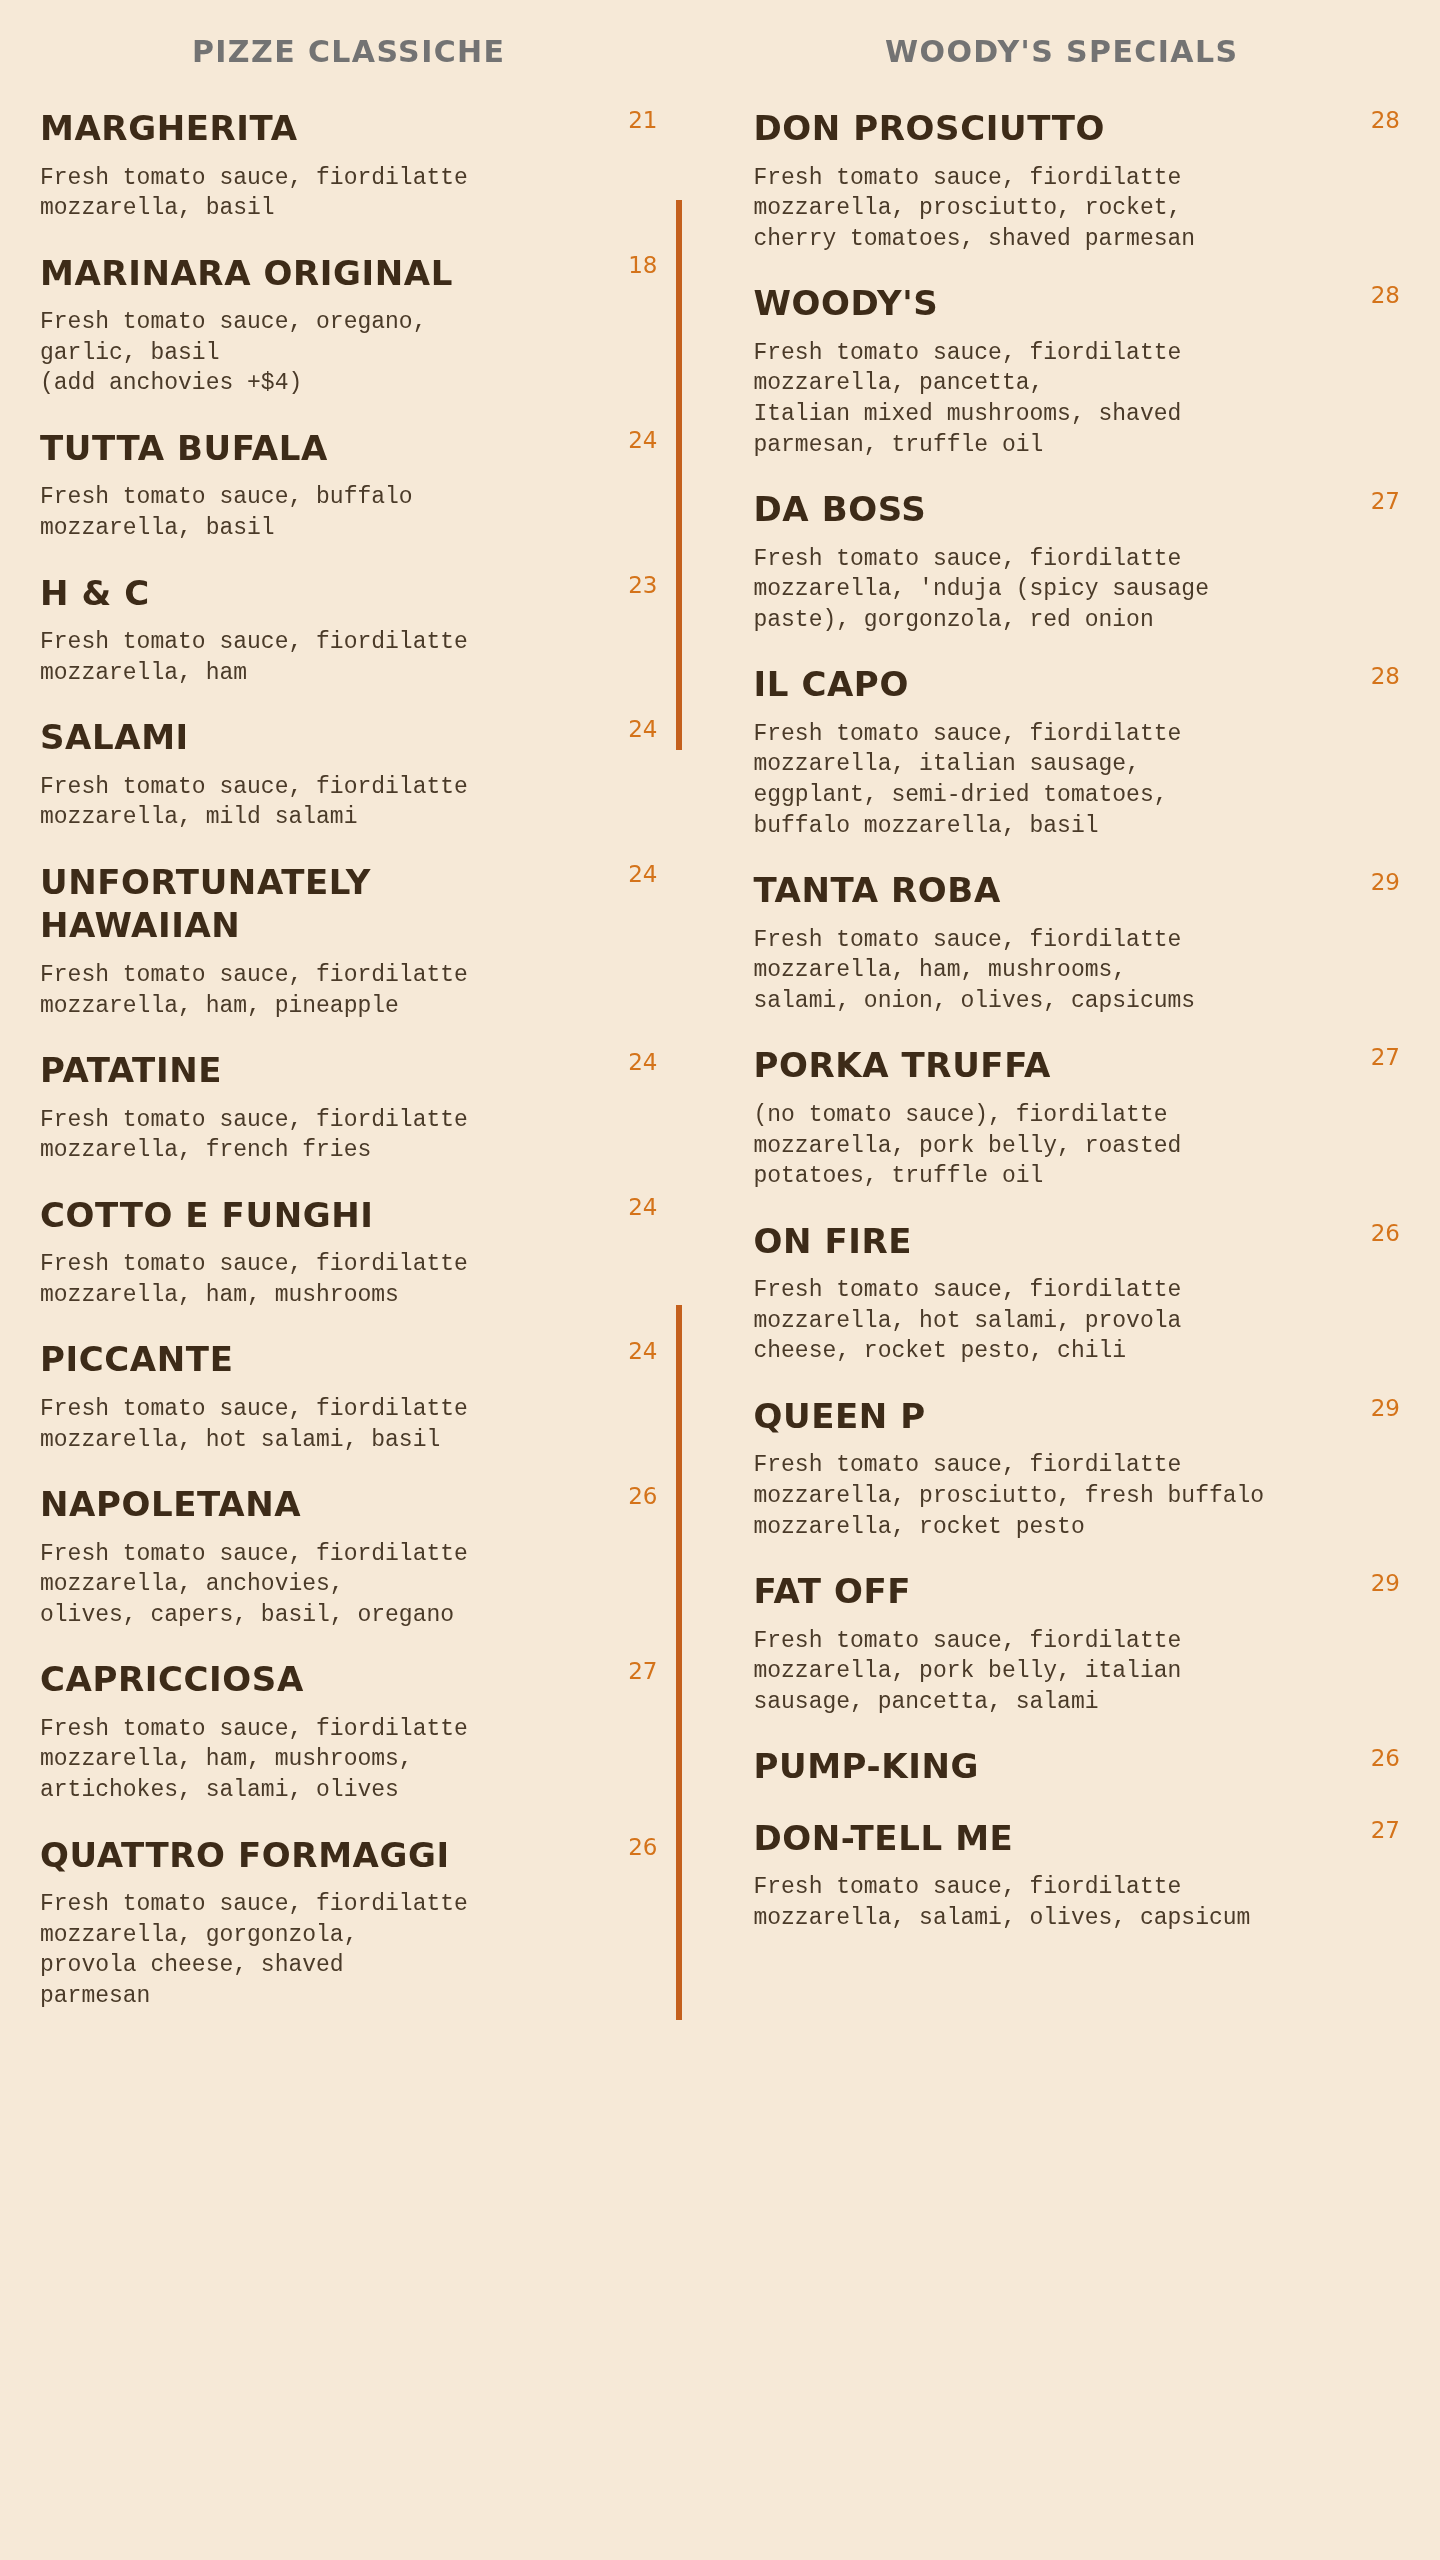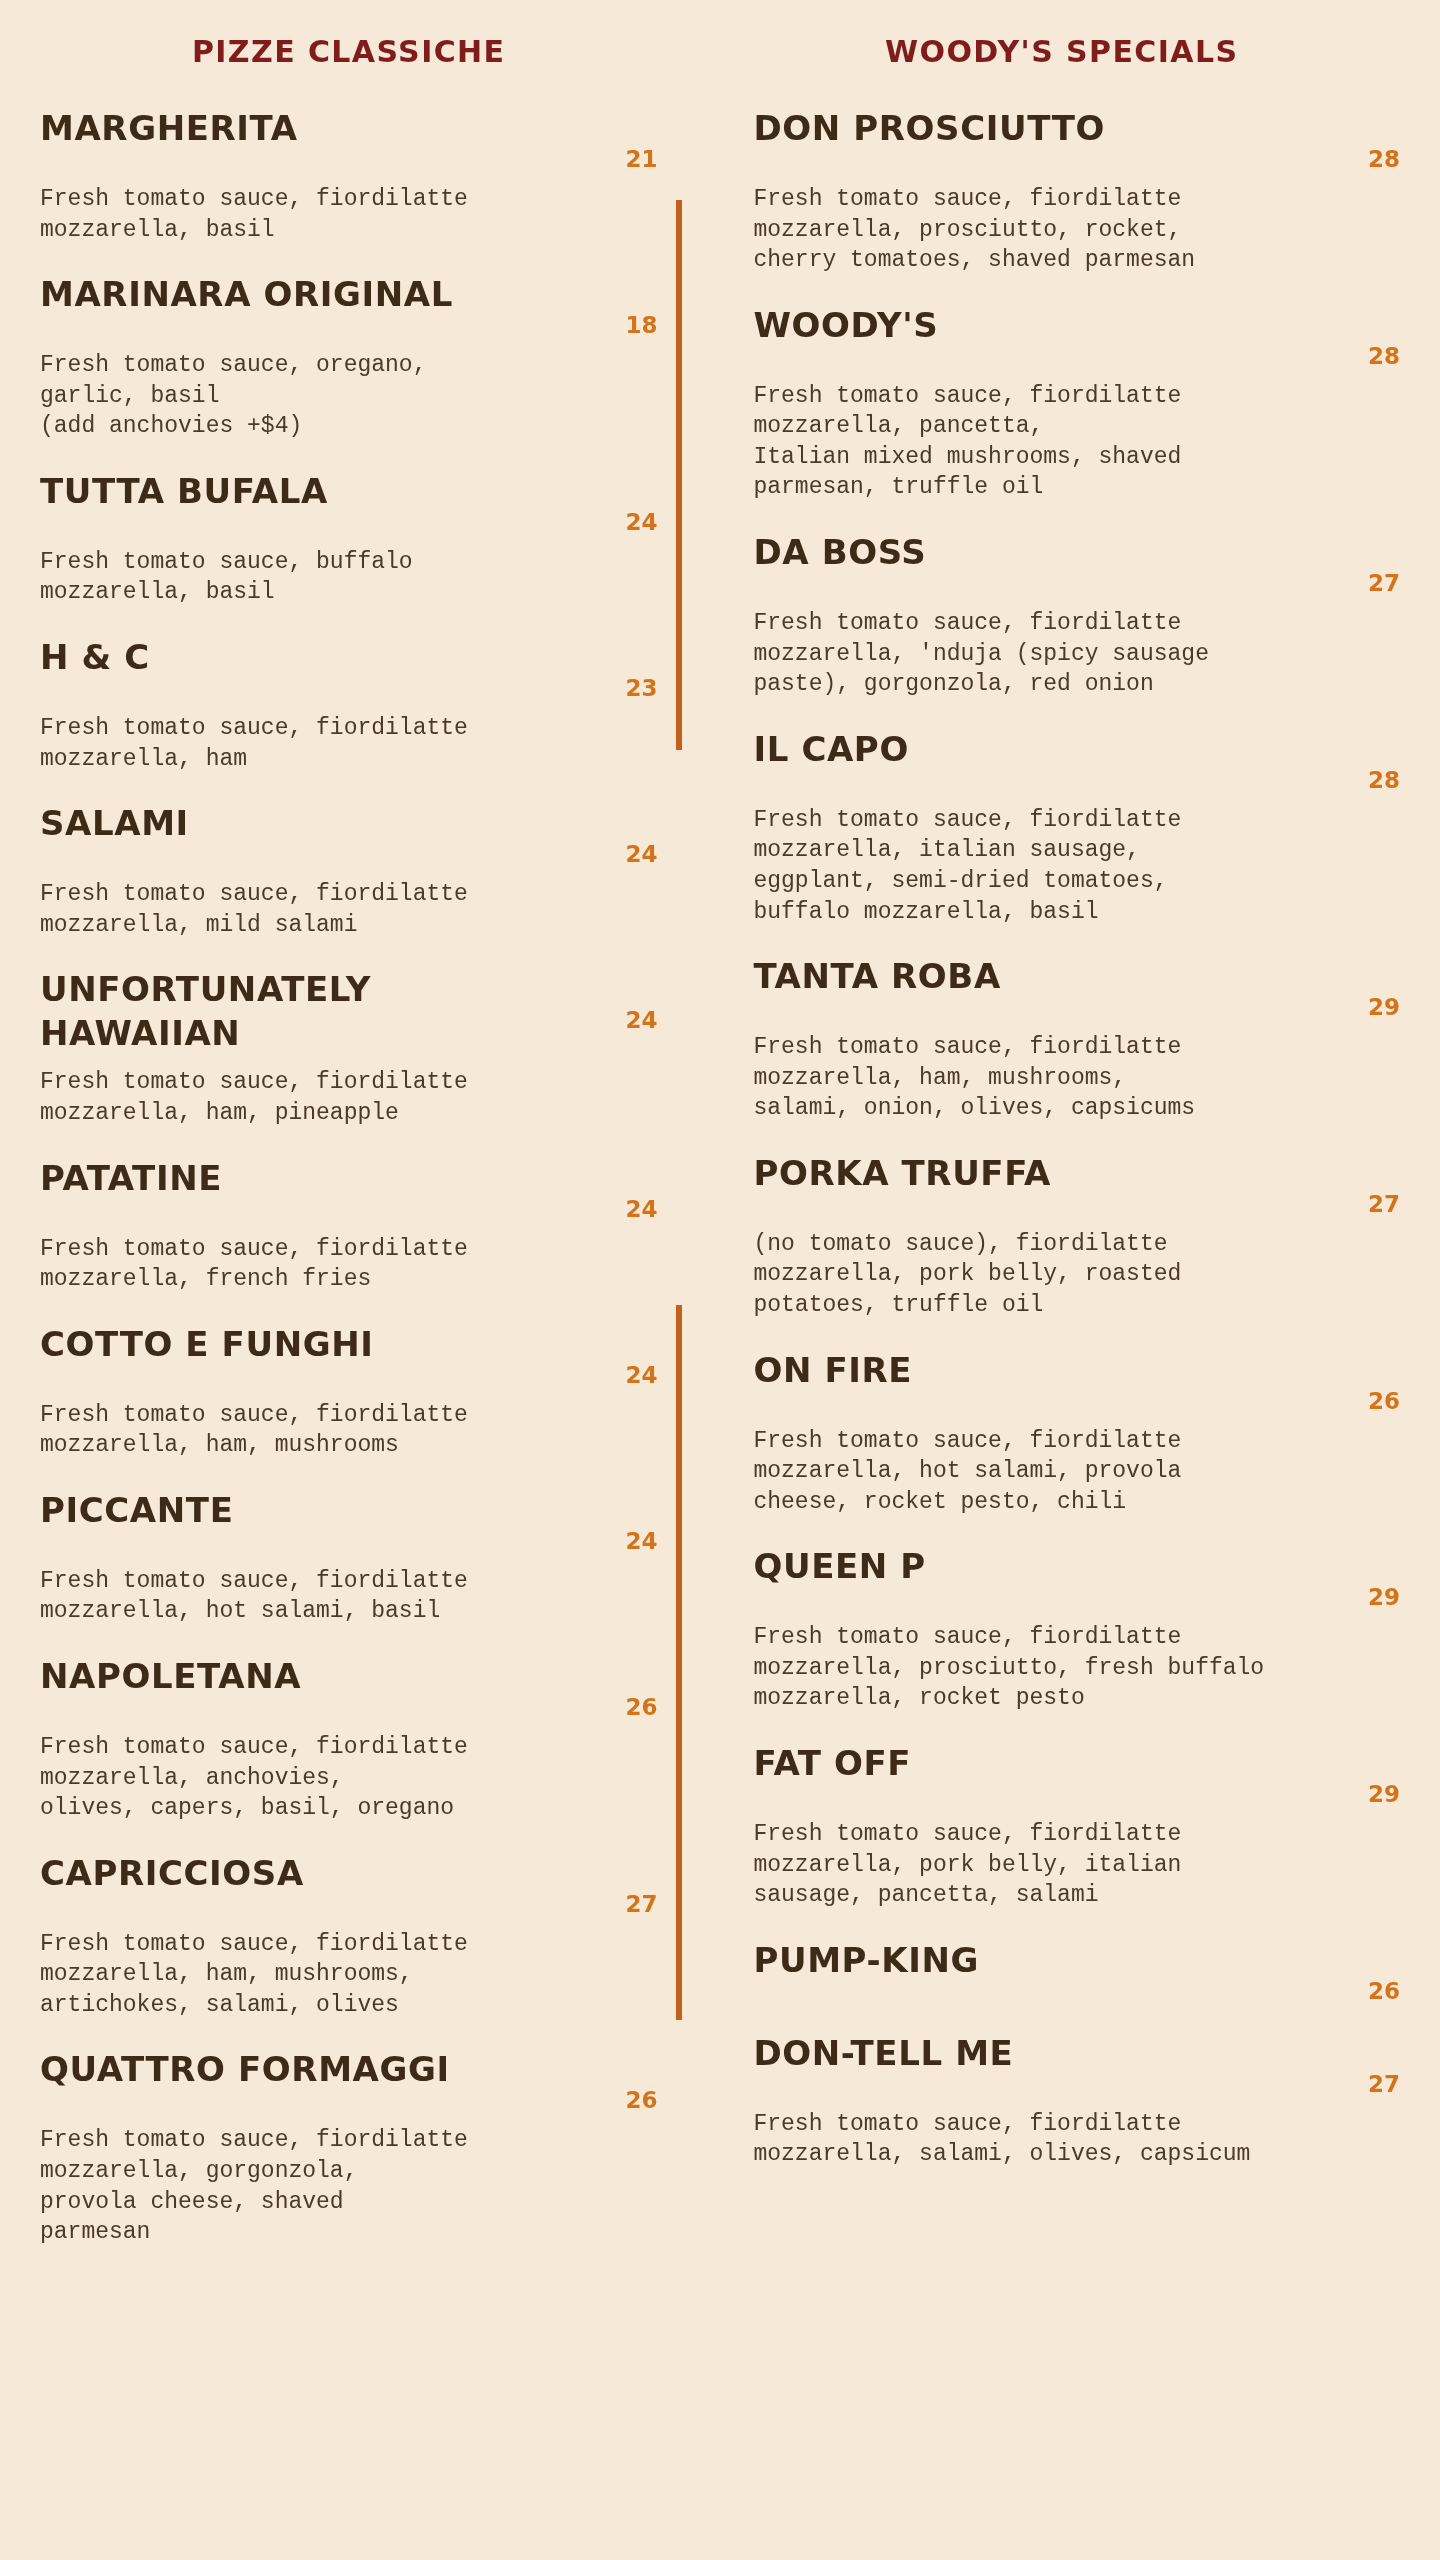--- a/index.html
+++ b/index.html
@@ -33,21 +33,21 @@
   }
   .col-right {
     width: 745px;
     padding-left: 78px;
   }
   .section-title {
     font-family: "DejaVu Sans", sans-serif;
     font-weight: bold;
     font-size: 30px;
     letter-spacing: 1.4px;
-    color: #7f1d1d;
+    color: #737373;
     text-align: center;
     margin: 0 0 38px 0;
   }
   .col-right .section-title {
     margin-left: -30px;
   }
   .item {
     position: relative;
     margin-bottom: 28px;
   }
@@ -61,27 +61,26 @@
     font-weight: bold;
     font-size: 34px;
     letter-spacing: 0.6px;
     color: #3d2b18;
     line-height: 1.28;
     max-width: 510px;
     text-transform: uppercase;
   }
   .item-price {
     font-family: "DejaVu Sans", sans-serif;
-    font-weight: bold;
+    font-weight: normal;
     font-size: 23px;
     color: #d4731a;
     white-space: nowrap;
     padding-left: 14px;
     flex: 0 0 auto;
-    margin-top: 39px;
   }
   .item-desc {
     font-family: Liberation Mono, monospace;
     font-size: 23px;
     line-height: 1.33;
     color: #4a3a28;
     margin-top: 12px;
     max-width: 560px;
     white-space: pre-line;
   }

